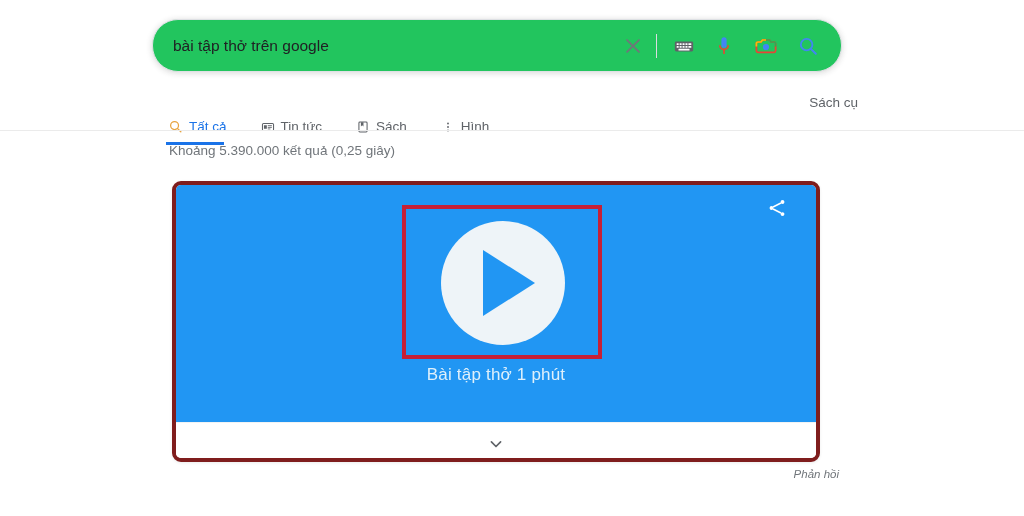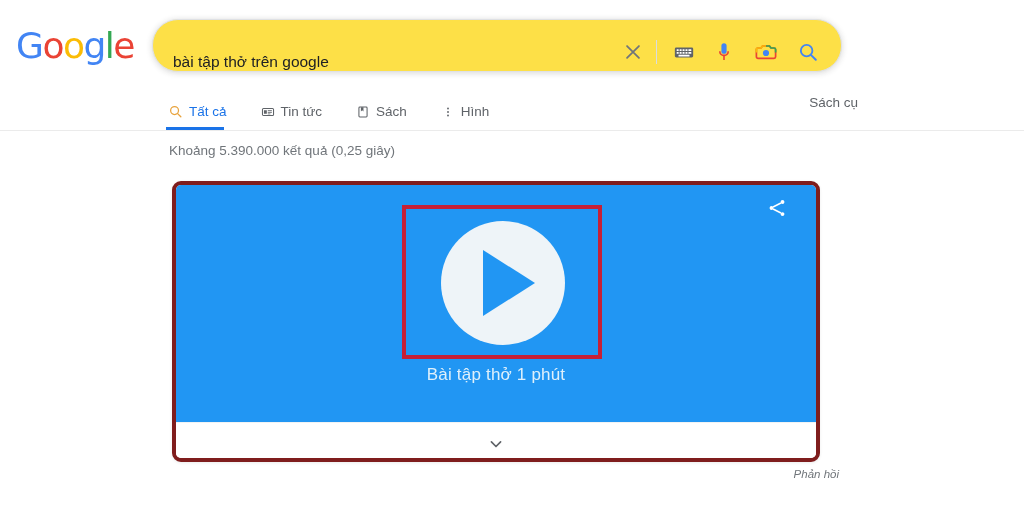--- a/index.html
+++ b/index.html
@@ -21,40 +21,40 @@
     user-select:none;
   }
   .logo span { font-weight: 400; }
   .l-b { color:#4285F4; } .l-r { color:#EA4335; }
   .l-y { color:#FBBC05; } .l-g { color:#34A853; }
 
   
   .searchbar {
     position:absolute; left:152px; top:19px;
     width: 690px; height: 53px;
-    background:#fde047; border:1px solid #dfe1e5; border-radius:26px;
+    background:#22c55e; border:1px solid #dfe1e5; border-radius:26px;
     box-shadow: 0 1px 6px rgba(32,33,36,.18);
-    display:flex; align-items:flex-end;
+    display:flex; align-items:center;
   }
   .search-input {
     flex: 1 1 auto; border:none; outline:none; background:transparent;
     margin-left: 20px; font-size: 15.5px; color:#202124;
     font-family:"Liberation Sans", sans-serif;
   }
   .sb-icons { display:flex; align-items:center; gap:0; padding-right:16px; }
   .ic { display:flex; align-items:center; justify-content:center; cursor:pointer; }
   .ic-clear { width:38px; height:38px; }
   .divider { width:1px; height:24px; background:#dadce0; margin:0 10px 0 4px; }
   .ic-kb { width:34px; height:34px; }
   .ic-mic { width:34px; height:34px; margin-left:6px;}
   .ic-lens { width:34px; height:34px; margin-left:8px;}
   .ic-search { width:34px; height:34px; margin-left:8px;}
 
   
-  .tabs { position:absolute; left:168px; top:93px; display:flex; align-items:flex-start; gap:0; }
+  .tabs { position:absolute; left:168px; top:108px; display:flex; align-items:flex-start; gap:0; }
   .tab {
     display:flex; align-items:center; gap:6px;
     font-size:13.5px; color:#5f6368; height:37px;
     padding: 0 16px 0 0; margin-right: 18px;
     cursor:pointer; position:relative; white-space:nowrap;
   }
   .tab .tlabel { line-height:18px; }
   .tab.active { color:#1a73e8; }
   .tab.active .underline {
     position:absolute; left:-2px; bottom:0; height:3px; width:58px; background:#1a73e8;
@@ -115,23 +115,20 @@
     font-size:11.5px; color:#70757a; font-style:italic; cursor:pointer;
   }
 </style>
 </head>
 <body>
 
 <div class="page">
 
   <div class="header">
 
-    <div class="logo">
-      <span class="l-b">G</span><span class="l-r">o</span><span class="l-y">o</span><span class="l-b">g</span><span class="l-g">l</span><span class="l-r">e</span>
-    </div>
 
     <div class="searchbar">
       <input class="search-input" type="text" value="bài tập thở trên google" style="">
       <div class="sb-icons">
 
         <div class="ic ic-clear">
           <svg width="22" height="22" viewBox="0 0 24 24">
               <path d="M5.5 5.5 L18.5 18.5 M18.5 5.5 L5.5 18.5" stroke="#70757a" stroke-width="1.9" fill="none" stroke-linecap="round"></path>
             </svg>
         </div>

